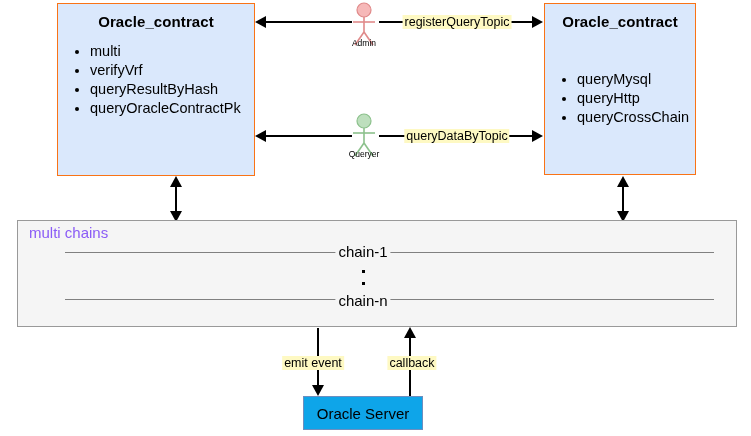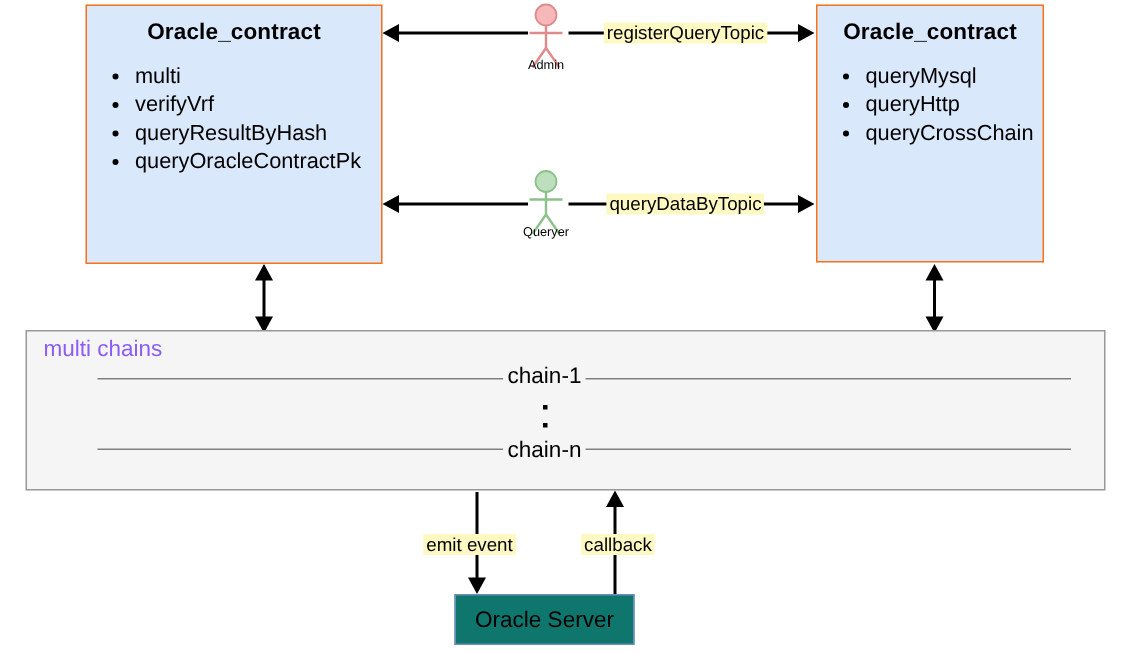--- a/index.html
+++ b/index.html
@@ -39,30 +39,30 @@
     list-style-type: disc;
   }
   .contract-list li {
     font-size: 14.5px;
     line-height: 19px;
     color: #000000;
   }
   #left-box  { left: 57px;  top: 3px;   width: 198px; height: 173px; }
   #right-box { left: 544px; top: 3px;   width: 152px; height: 172px; }
   #left-box  .contract-list  { margin-top: 12px; }
-  #right-box .contract-list  { margin-top: 12px; }
+  #right-box .contract-list  { margin-top: 40px; }
 
   
   #oracle-server-box {
     position: absolute;
     left: 303px;
     top: 396px;
     width: 120px;
     height: 34px;
-    background: #0f766e;
+    background: #0ea5e9;
     border: 1px solid #6c8ebf;
     box-sizing: border-box;
     display: flex;
     align-items: center;
     justify-content: center;
     font-size: 15px;
     color: #000000;
   }
 
   

